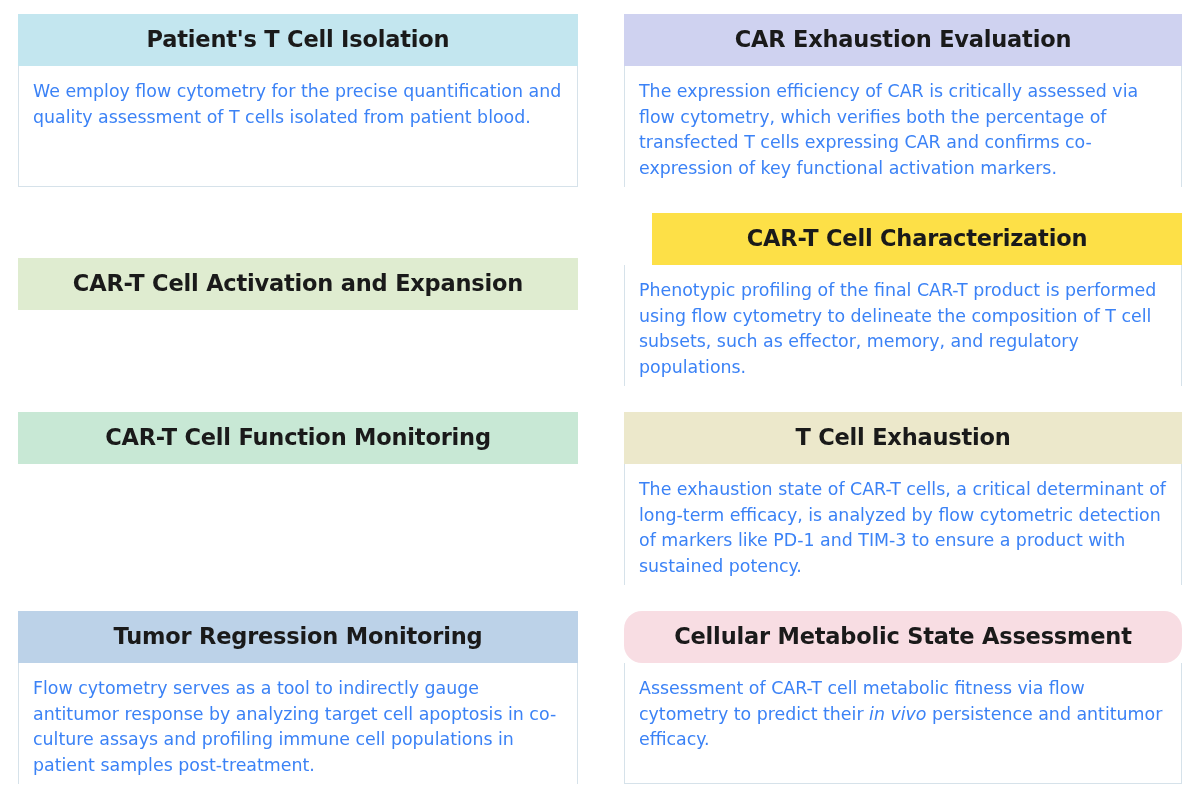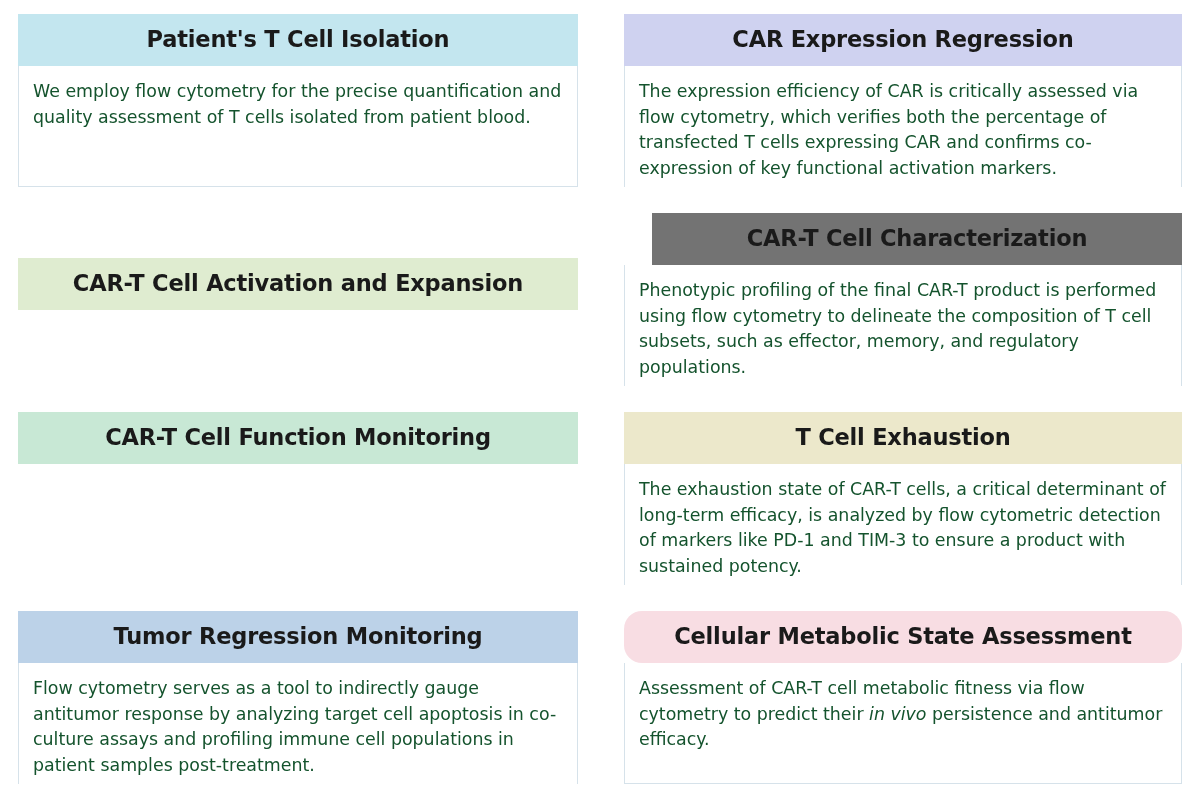--- a/index.html
+++ b/index.html
@@ -47,48 +47,48 @@
   }
   .card-body {
     flex: 1 1 auto;
     background: #ffffff;
     border: 1px solid #d6e2ea;
     border-top: none;
     box-sizing: border-box;
     padding: 13px 14px 10px 14px;
     font-size: 17.4px;
     line-height: 1.47;
-    color: #14532d;
+    color: #3b82f6;
   }
   .card-body em {
     font-style: italic;
   }
   
 </style>
 </head>
 <body>
 
 <div class="board">
 
   <div class="card">
     <div class="card-header" style="background: rgb(195, 230, 239);">Patient's T Cell Isolation</div>
     <div class="card-body" style="border-color: rgb(214, 226, 234);">We employ flow cytometry for the precise quantification and quality assessment of T cells isolated from patient blood.</div>
   </div>
 
   <div class="card">
-    <div class="card-header" style="background: rgb(207, 210, 240);">CAR Expression Regression</div>
+    <div class="card-header" style="background: rgb(207, 210, 240);">CAR Exhaustion Evaluation</div>
     <div class="card-body" style="border-color: rgb(214, 226, 234);">The expression efficiency of CAR is critically assessed via flow cytometry, which verifies both the percentage of transfected T cells expressing CAR and confirms co-expression of key functional activation markers.</div>
   </div>
 
   <div class="card">
     <div class="card-header" style="background: rgb(223, 236, 208); margin-top: 45px;">CAR-T Cell Activation and Expansion</div>
   </div>
 
   <div class="card">
-    <div class="card-header" style="background: #737373; margin-left: 28px;">CAR-T Cell Characterization</div>
+    <div class="card-header" style="background: #fde047; margin-left: 28px;">CAR-T Cell Characterization</div>
     <div class="card-body" style="border-color: rgb(214, 226, 234);">Phenotypic profiling of the final CAR-T product is performed using flow cytometry to delineate the composition of T cell subsets, such as effector, memory, and regulatory populations.</div>
   </div>
 
   <div class="card">
     <div class="card-header" style="background: rgb(200, 232, 213);">CAR-T Cell Function Monitoring</div>
   </div>
 
   <div class="card">
     <div class="card-header" style="background: rgb(236, 232, 203);">T Cell Exhaustion</div>
     <div class="card-body" style="border-color: rgb(214, 226, 234);">The exhaustion state of CAR-T cells, a critical determinant of long-term efficacy, is analyzed by flow cytometric detection of markers like PD-1 and TIM-3 to ensure a product with sustained potency.</div>

